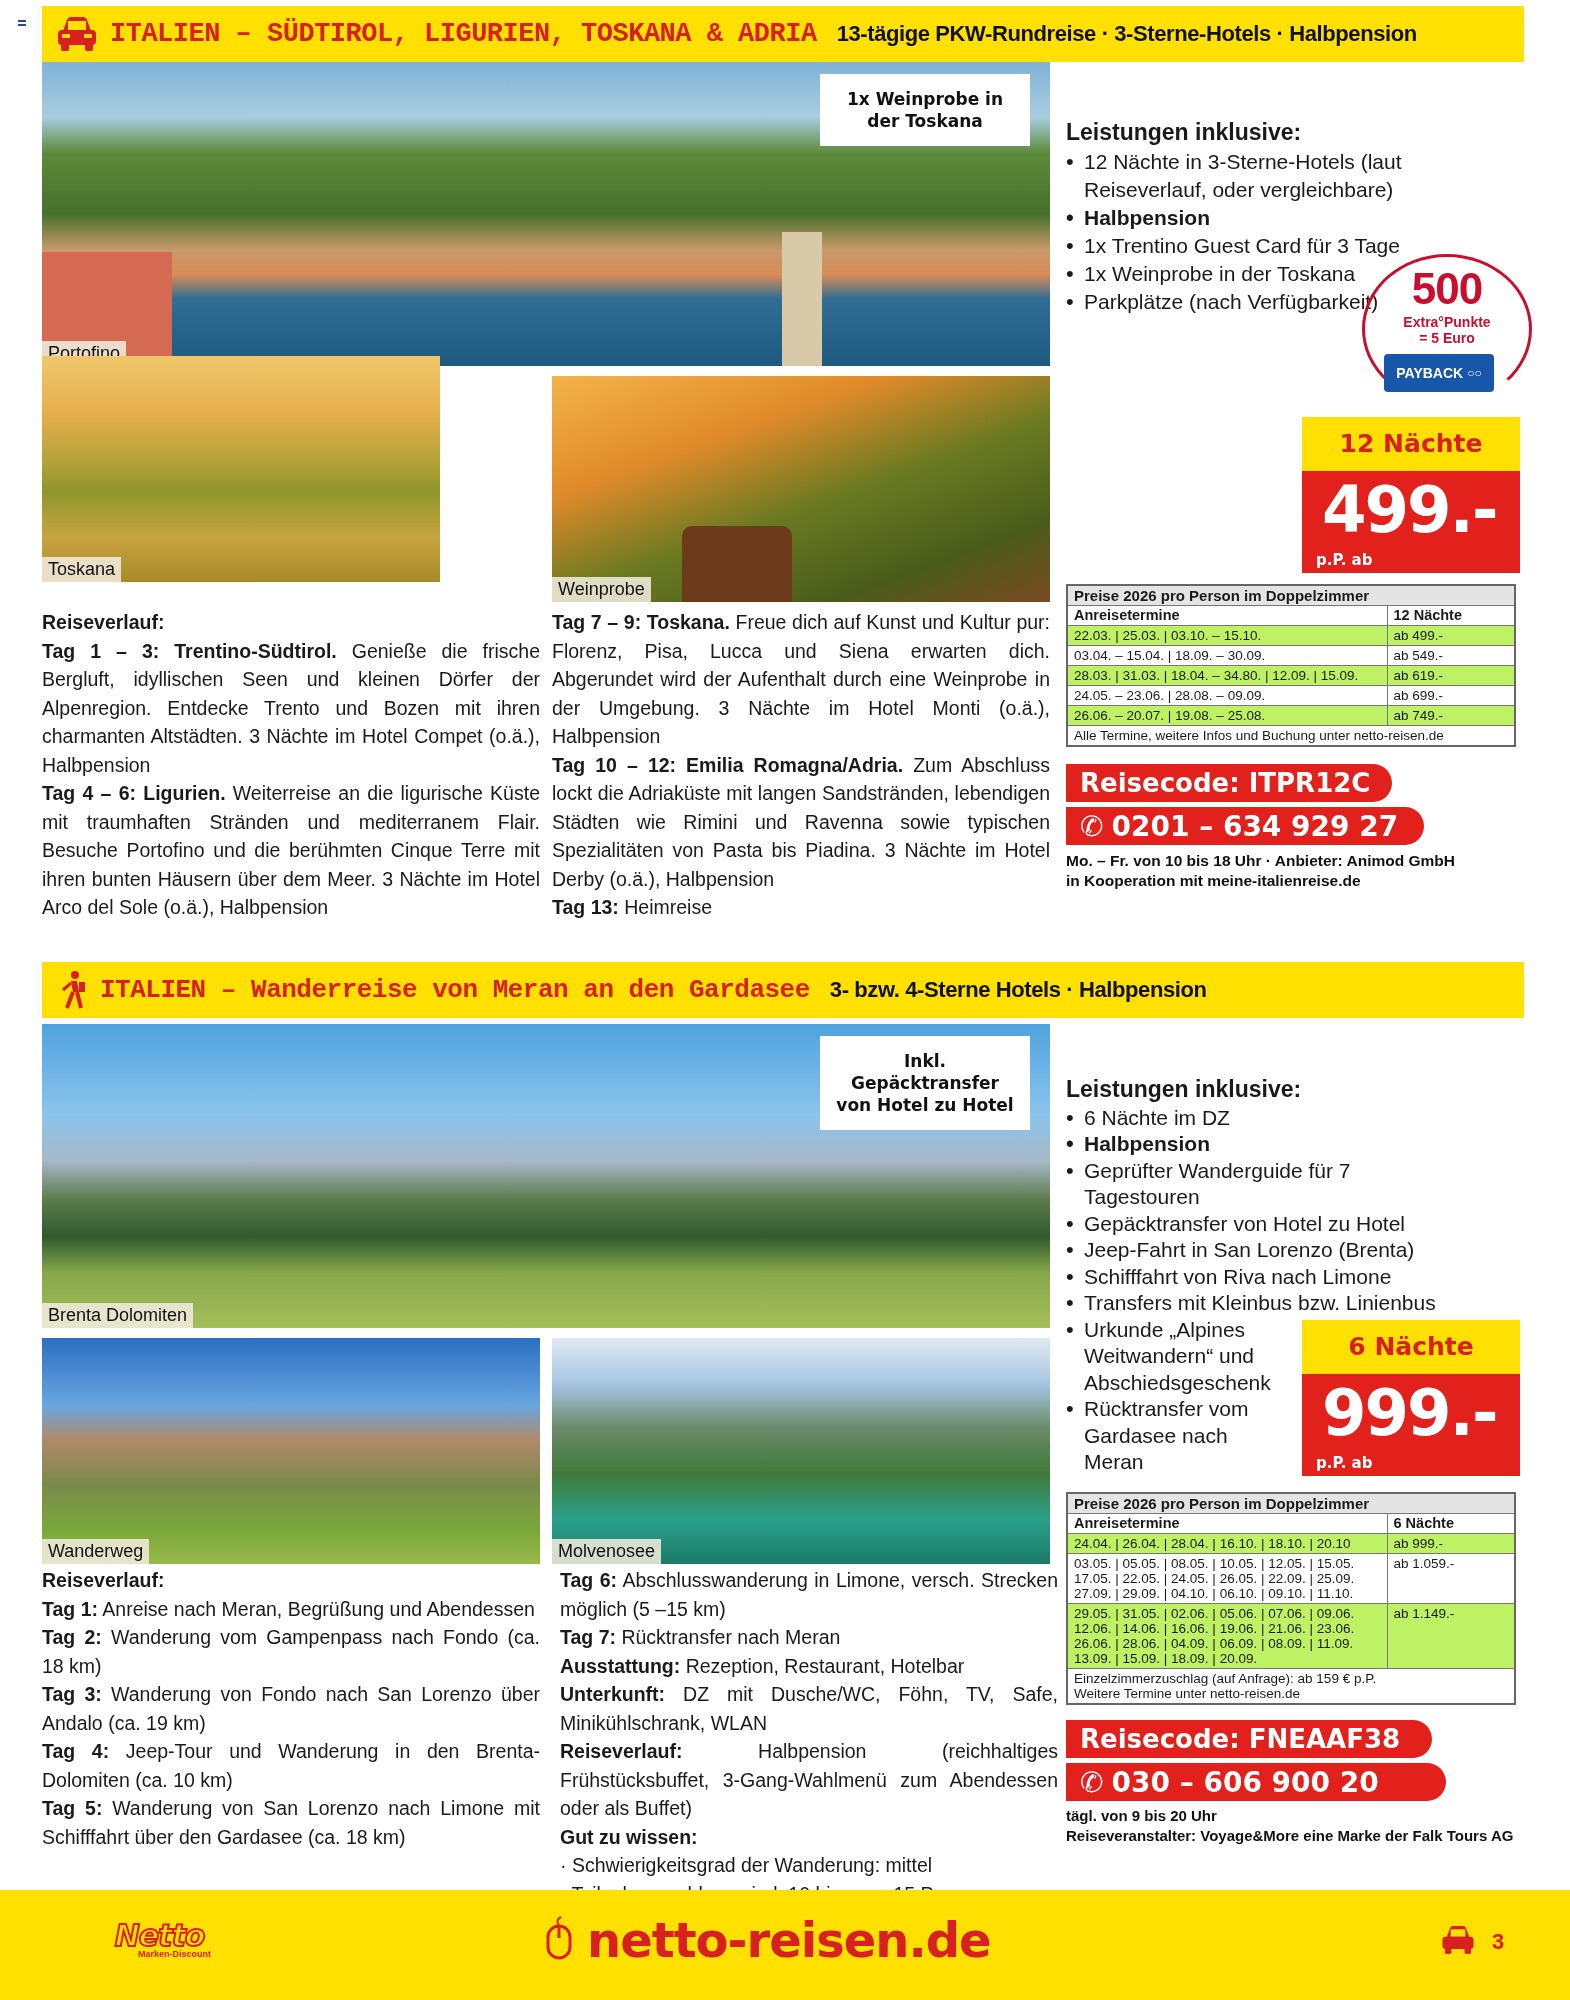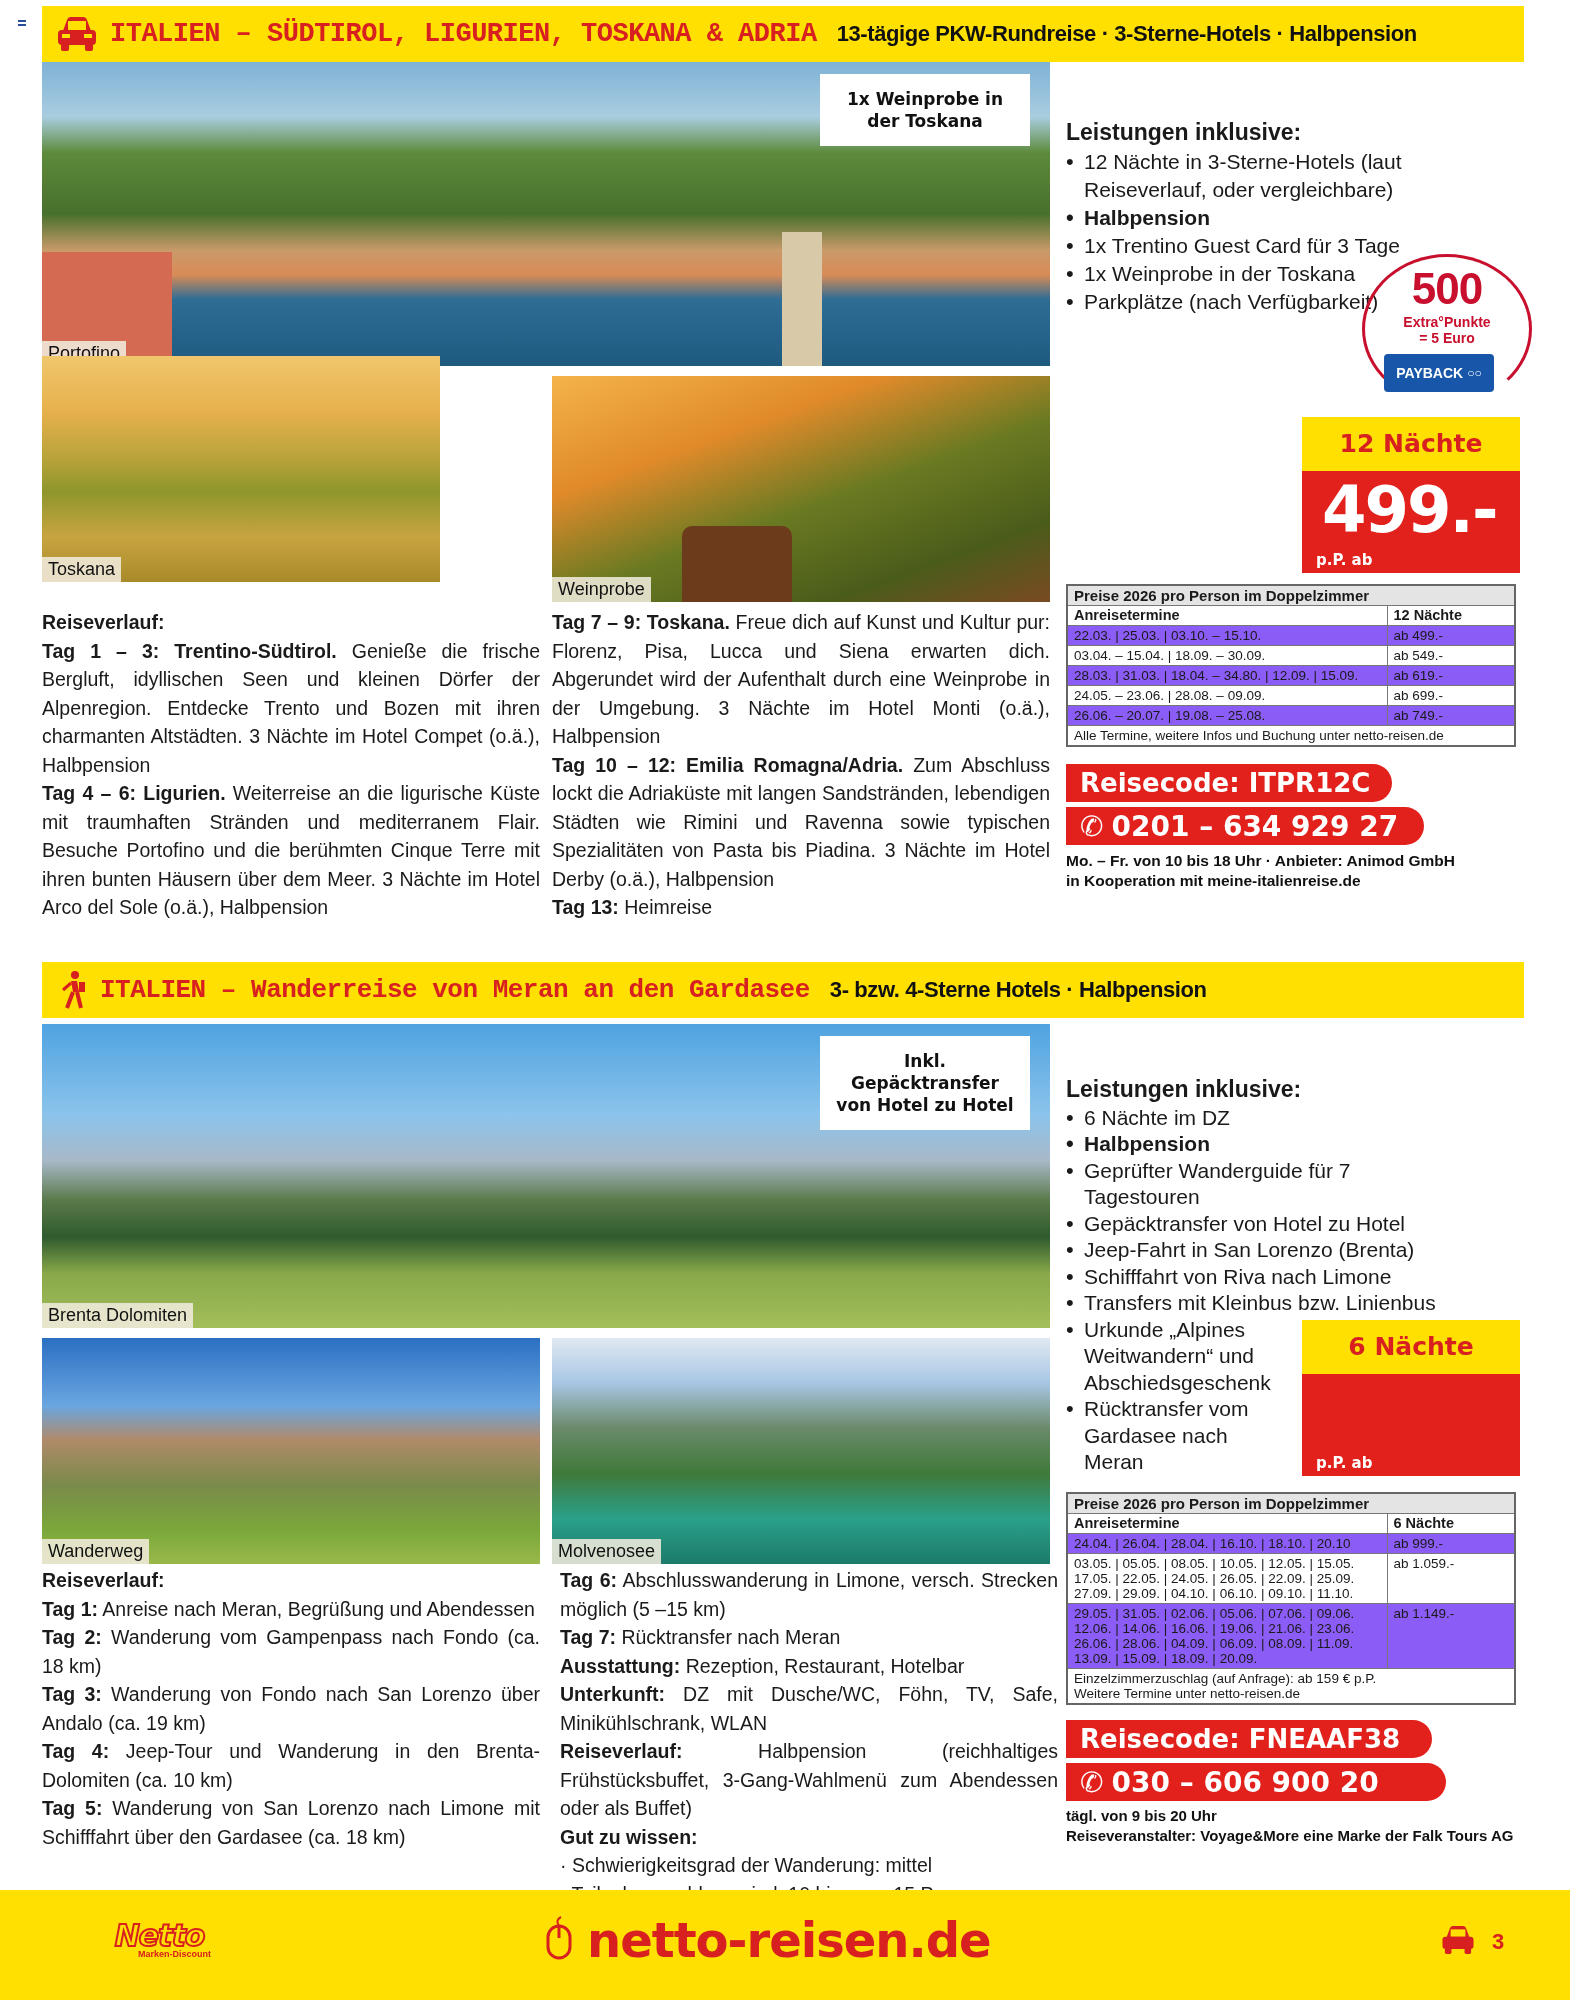--- a/index.html
+++ b/index.html
@@ -37,21 +37,21 @@
   .payback { position: absolute; width: 170px; height: 140px; }
   .payback .ring { position: absolute; left: 0; top: 0; width: 170px; height: 150px; border: 3px solid #c8102e; border-radius: 50%; border-bottom-color: transparent; }
   .payback .pts { position: absolute; left: 0; width: 170px; top: 10px; text-align: center; font-family: "Liberation Sans", sans-serif; font-weight: bold; color: #c8102e; font-size: 44px; letter-spacing: -1px; }
   .payback .ext { position: absolute; left: 0; width: 170px; top: 60px; text-align: center; font-weight: bold; color: #c8102e; font-size: 14px; line-height: 16px; }
   .payback .pb { position: absolute; left: 22px; top: 100px; width: 110px; height: 38px; background: #1756a9; border-radius: 4px; color: #fff; font-weight: bold; font-size: 14px; display: flex; align-items: center; justify-content: center; gap: 4px; }
 
   table.prices { position: absolute; border-collapse: collapse; border: 2px solid #666; font-size: 13.5px; line-height: 15px; }
   table.prices td { border: 1px solid #777; padding: 2px 6px; vertical-align: top; }
   table.prices .head td { background: #e4e4e4; font-weight: bold; font-size: 15px; }
   table.prices .colh td { font-weight: bold; font-size: 14.5px; background: #fff; }
-  table.prices tr.odd td { background: #8b5cf6; margin-top: 8px; }
+  table.prices tr.odd td { background: #bef264; margin-top: 8px; }
   table.prices tr.even td { background: #fff; }
   table.prices .foot td { background: #fff; font-size: 13.5px; }
 
   .pill { position: absolute; height: 38px; background: #e2201c; color: #fff; font-family: "DejaVu Sans", sans-serif; font-weight: bold; display: flex; align-items: center; padding-left: 14px; border-radius: 0 20px 20px 0; white-space: nowrap; }
   .pill.code { font-size: 26px; }
   .pill.phone { font-size: 28px; }
   .note { position: absolute; font-size: 15.5px; line-height: 20px; font-weight: bold; color: #111; }
 
   .footer { position: absolute; left: 0; top: 1890px; width: 1570px; height: 110px; background: #ffe000; }
   .netto-logo { position: absolute; left: 108px; top: 28px; text-align: center; }
@@ -242,20 +242,21 @@
     <li>Schifffahrt von Riva nach Limone</li>
     <li>Transfers mit Kleinbus bzw. Linienbus</li>
     <li style="width:300px;">Urkunde „Alpines Weitwandern“ und Abschiedsgeschenk</li>
     <li style="width:210px;">Rücktransfer vom Gardasee nach Meran</li>
   </ul>
 </div>
 
 <div class="pricebox" style="left:1302px;top:1320px;">
   <div class="nights">6 Nächte</div>
   <div class="red">
+    <span class="price">999.-</span>
     <span class="ppab">p.P. ab</span>
   </div>
 </div>
 
 <table class="prices" style="left:1066px;top:1492px;width:450px;">
   <tbody>
       <tr class="head">
         <td colspan="2">Preise 2026 pro Person im Doppelzimmer</td>
       </tr>
   <tr class="colh">

